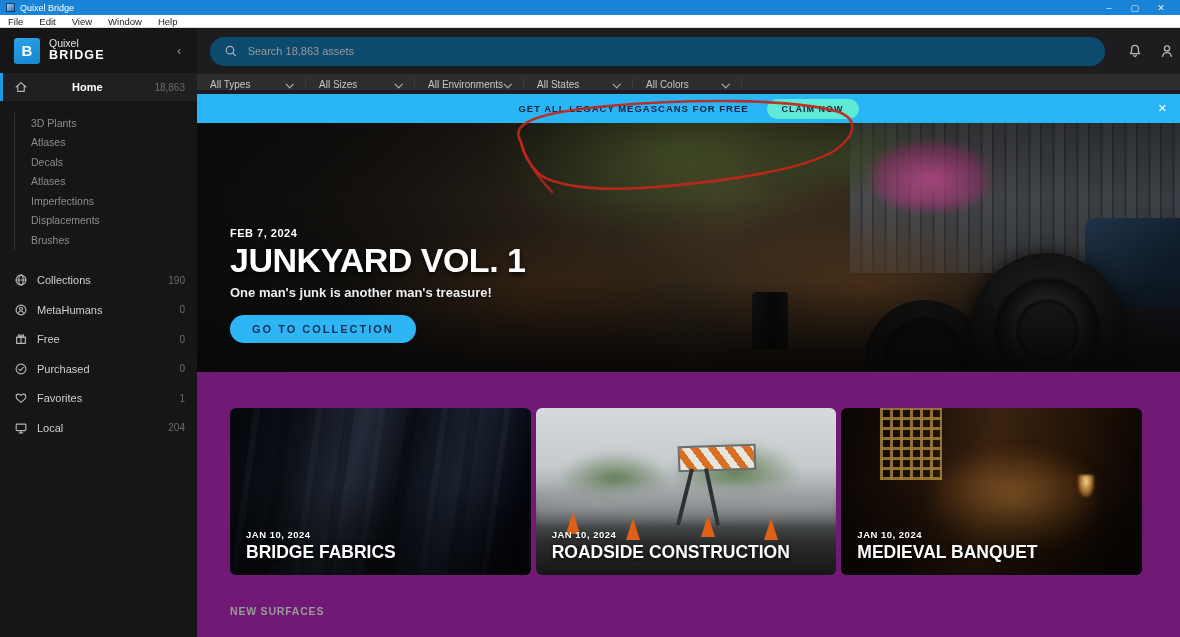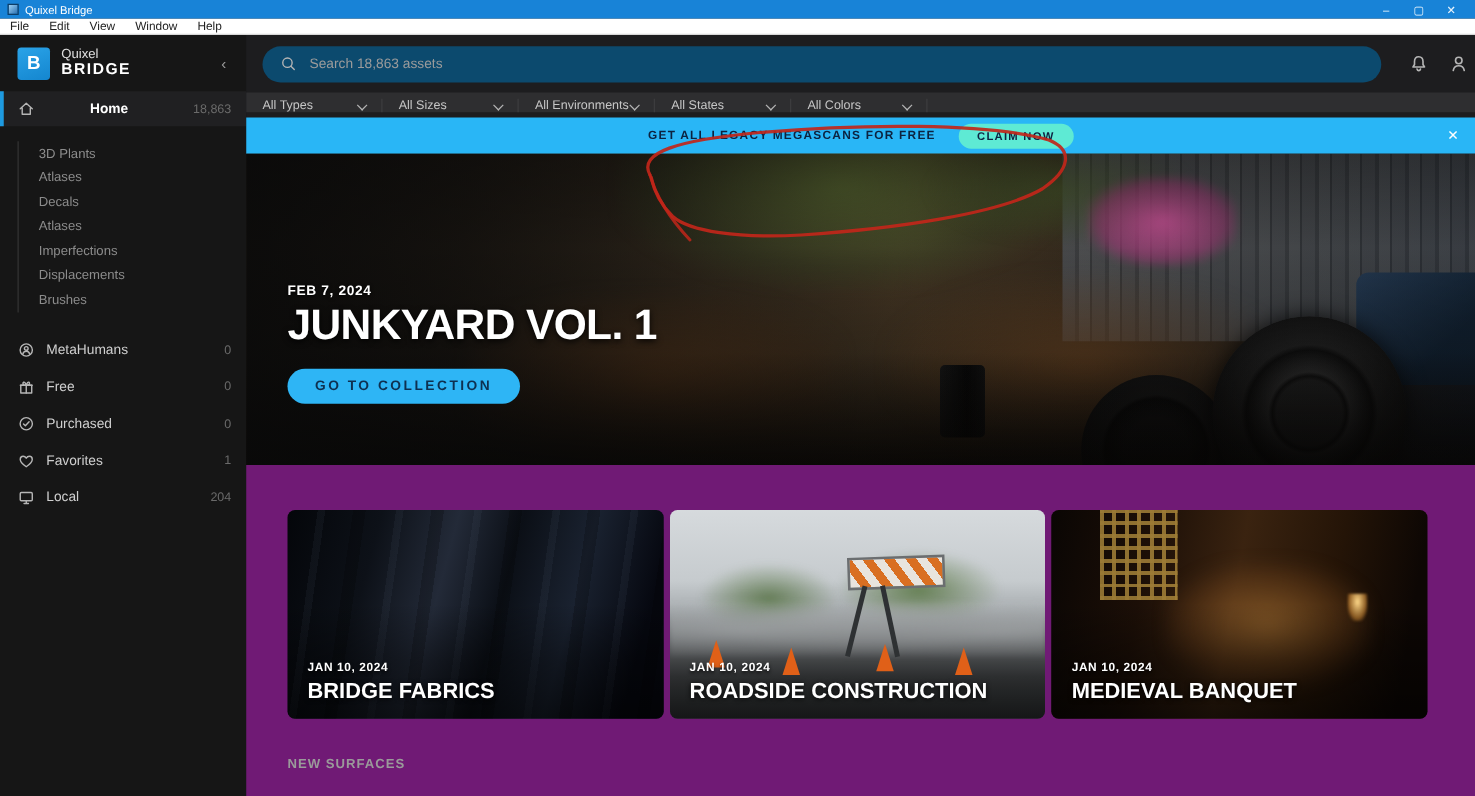--- a/index.html
+++ b/index.html
@@ -210,20 +210,31 @@
       <div class="cat-item">Imperfections</div>
       <div class="cat-item">Displacements</div>
       <div class="cat-item">Brushes</div>
     </div>
 
     <div class="lib-list">
       <div class="lib-item">
         <span class="ic">
             <svg class="icn" width="14" height="14" viewBox="0 0 16 16">
               <circle cx="8" cy="8" r="5.6"></circle>
+              <ellipse cx="8" cy="8" rx="2.6" ry="5.6"></ellipse>
+              <path d="M2.4 8 H13.6"></path>
+            </svg>
+          </span>
+        <span class="lbl">Collections</span>
+        <span class="cnt">190</span>
+      </div>
+      <div class="lib-item">
+        <span class="ic">
+            <svg class="icn" width="14" height="14" viewBox="0 0 16 16">
+              <circle cx="8" cy="8" r="5.6"></circle>
               <circle cx="8" cy="6.6" r="1.7"></circle>
               <path d="M4.9 11.6 C5.4 9.9 6.5 9.2 8 9.2 C9.5 9.2 10.6 9.9 11.1 11.6"></path>
             </svg>
           </span>
         <span class="lbl">MetaHumans</span>
         <span class="cnt">0</span>
       </div>
       <div class="lib-item">
         <span class="ic">
             <svg class="icn" width="14" height="14" viewBox="0 0 16 16">
@@ -331,20 +342,21 @@
       <div class="art h-rust2"></div>
       <div class="art h-tractor"></div>
       <div class="art h-barrel"></div>
       <div class="art h-tire2"></div>
       <div class="art h-tire1"></div>
       <div class="art h-dark-bottom"></div>
       <div class="art h-shade"></div>
       <div class="hero-copy">
         <div class="hdate">FEB 7, 2024</div>
         <div class="htitle">JUNKYARD VOL. 1</div>
+        <div class="hsub">One man's junk is another man's treasure!</div>
         <button class="gocoll">GO TO COLLECTION</button>
       </div>
     </div>
 
     <div class="content">
       <div class="cards">
 
         <div class="card card1">
           <div class="art c1-folds"></div>
           <div class="fade"></div>

